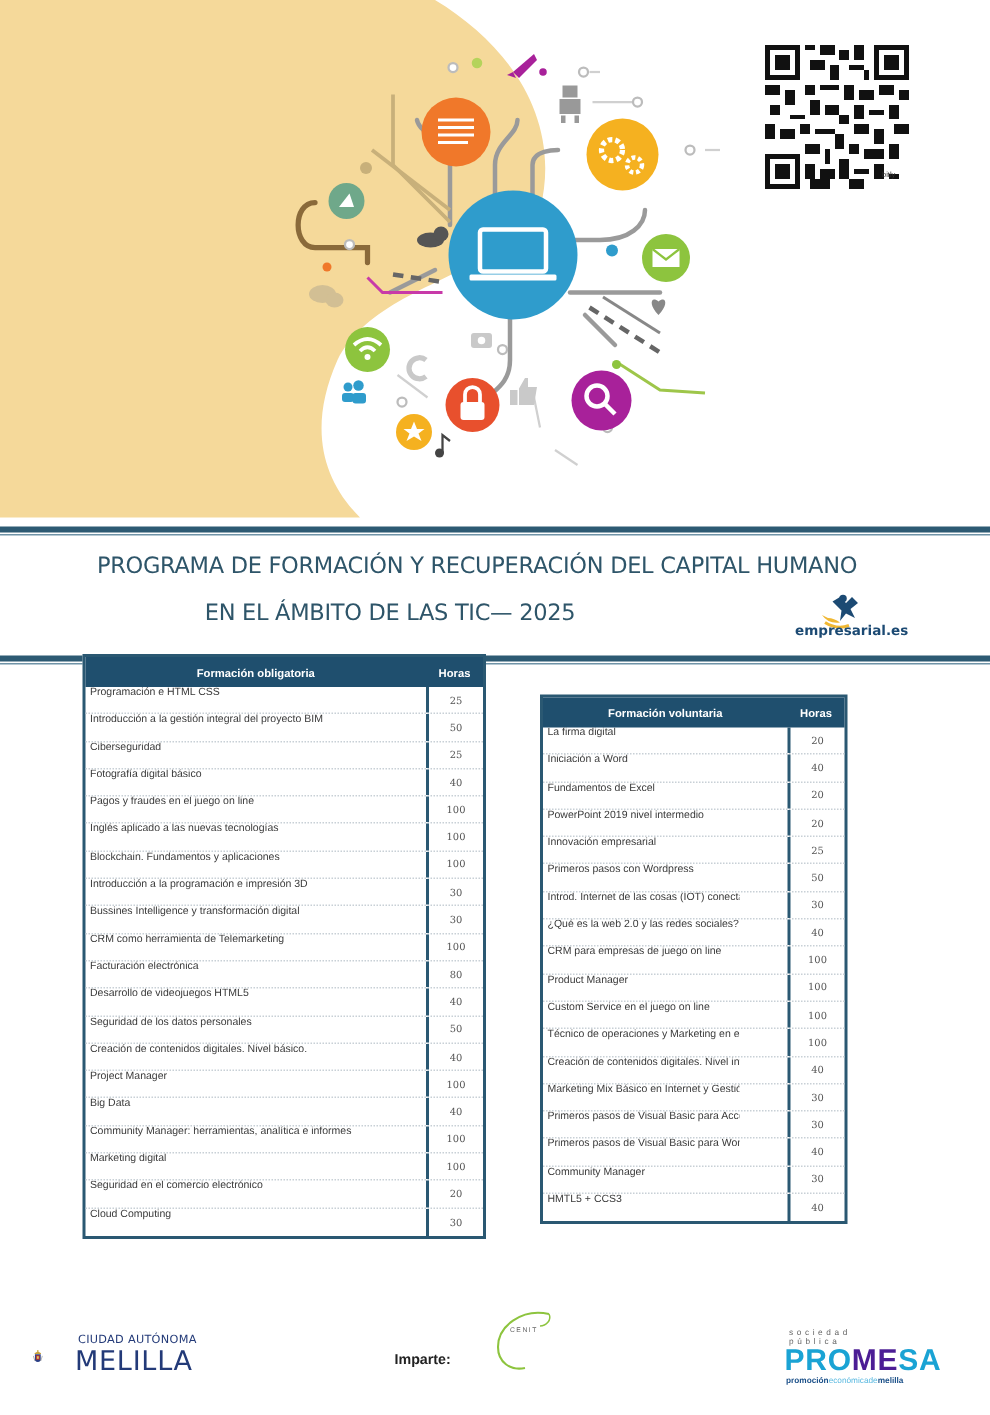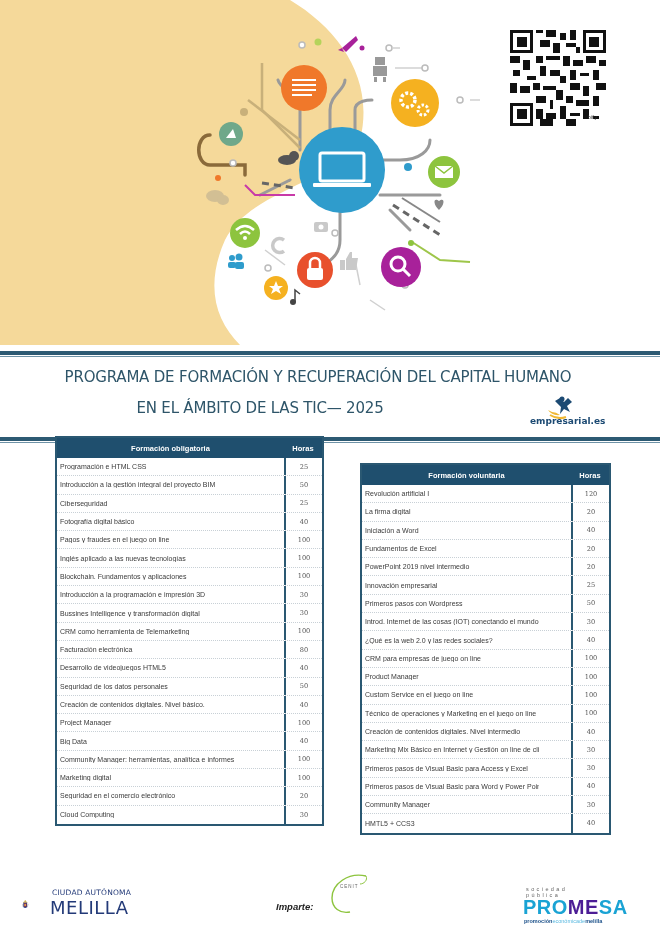--- a/index.html
+++ b/index.html
@@ -20,35 +20,35 @@
   .title-line { position: absolute; width: 660px; text-align: center; color: #2e5569; font-family: "DejaVu Sans", sans-serif; font-weight: normal; letter-spacing: -0.2px; }
   .title-line.l1 { top: 10px; font-size: 15px; left: -12px; }
   .title-line.l2 { top: 41px; font-size: 15px; left: -70px; }
   .brand-logo { position: absolute; left: 530px; top: 38px; width: 70px; height: 36px; }
   .brand-text { position: absolute; left: 530px; top: 58px; font-size: 9px; font-weight: bold; color: #1c4a73; font-family: "DejaVu Sans", sans-serif; }
   .brand-text .tld { color: #1c4a73; font-weight: bold; }
 
   
   .tbl { position: absolute; border: 2px solid #2a5872; background: #fff; }
   .tbl-left  { left: 55px;  top: 436px; width: 269px; }
-  .tbl-right { left: 360px; top: 463px; width: 251px; }
+  .tbl-right { left: 360px; top: 463px; width: 205px; }
   .tbl-head { display: flex; height: 20px; background: #1f4f6e; color: #fff; font-size: 7.5px; font-weight: bold; align-items: center; }
   .tbl-head .c1 { flex: 1; text-align: center; }
   .tbl-head .c2 { width: 38px; text-align: center; }
-  .tbl-row { display: flex; height: 18.3px; align-items: center; border-bottom: 1px dotted #c8d0d6; font-size: 7px; color: #3a3a3a; gap: 32px; }
+  .tbl-row { display: flex; height: 18.3px; border-bottom: 1px dotted #c8d0d6; font-size: 7px; color: #3a3a3a; gap: 32px; }
   .tbl-row:last-child { border-bottom: none; }
   .tbl-row .c1 { flex: 1; padding-left: 3px; white-space: nowrap; overflow: hidden; }
   .tbl-row .c2 { width: 38px; text-align: center; border-left: 2px solid #2a5872; height: 100%; display: flex; align-items: center; justify-content: center; font-family: "DejaVu Serif", serif; font-size: 6.6px; color: #555; }
 
   
   .footer { position: absolute; left: 0; top: 870px; width: 536px; height: 73px; }
   .melilla-logo { position: absolute; left: 22px; top: 10px; width: 140px; height: 50px; }
   .melilla-sub { position: absolute; left: 52px; top: 18px; font-size: 7.5px; color: #233a78; letter-spacing: 0.2px; font-family: "DejaVu Sans", sans-serif; }
   .melilla-name { position: absolute; left: 50px; top: 27px; font-size: 18px; color: #233a78; letter-spacing: 0.5px; font-family: "DejaVu Sans", sans-serif; }
-  .imparte { position: absolute; left: 276px; top: 31px; font-size: 9.5px; font-weight: bold; color: #222; font-style: italic; }
+  .imparte { position: absolute; left: 263px; top: 31px; font-size: 9.5px; font-weight: bold; color: #222; }
   .cenit-logo { position: absolute; left: 318px; top: 2px; width: 60px; height: 44px; }
   .cenit-text { position: absolute; left: 340px; top: 14px; font-size: 4.5px; letter-spacing: 1px; color: #666; }
   .contact { position: absolute; left: 203px; top: 48px; font-size: 10px; font-weight: bold; color: #222; }
   .promesa-sub { position: absolute; left: 526px; top: 16px; font-size: 5.5px; letter-spacing: 2.4px; color: #666; }
   .promesa-name { position: absolute; left: 523px; top: 26px; font-size: 20px; font-weight: bold; color: #1aa3d4; letter-spacing: 0.5px; }
   .promesa-name .mid { color: #4c1d95; }
   .promesa-tag { position: absolute; left: 524px; top: 48px; font-size: 5.5px; color: #1a4f88; font-weight: bold; }
   .promesa-tag .soft { color: #5ab9e0; font-weight: normal; }
 </style>
 </head>
@@ -397,24 +397,20 @@
     </div>
 </div>
 
 <div class="tbl tbl-right">
   <div class="tbl-head">
     <div class="c1">Formación voluntaria</div>
     <div class="c2">Horas</div>
   </div>
   <div id="rows-voluntaria">
       <div class="tbl-row">
-        <div class="c1">Revolución artificial I</div>
-        <div class="c2">120</div>
-      </div>
-      <div class="tbl-row">
         <div class="c1">La firma digital</div>
         <div class="c2">20</div>
       </div>
       <div class="tbl-row">
         <div class="c1">Iniciación a Word</div>
         <div class="c2">40</div>
       </div>
       <div class="tbl-row">
         <div class="c1">Fundamentos de Excel</div>
         <div class="c2">20</div>

